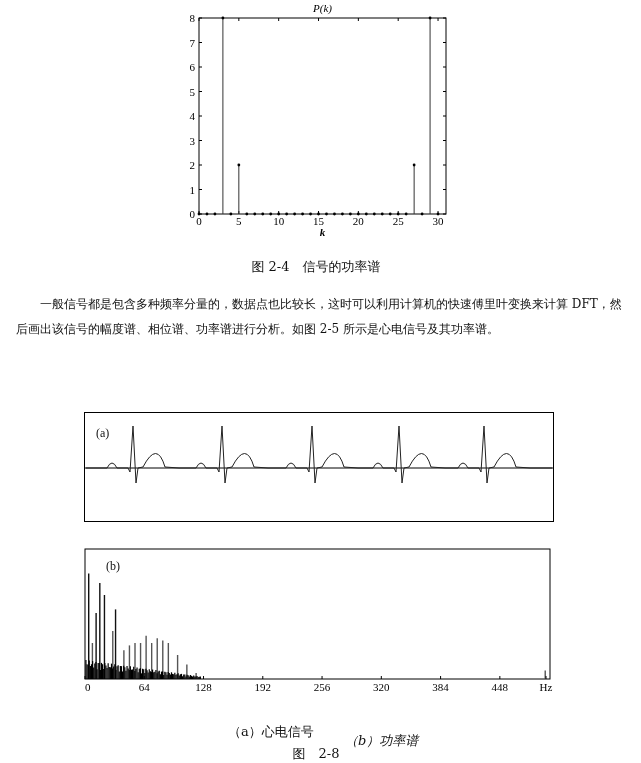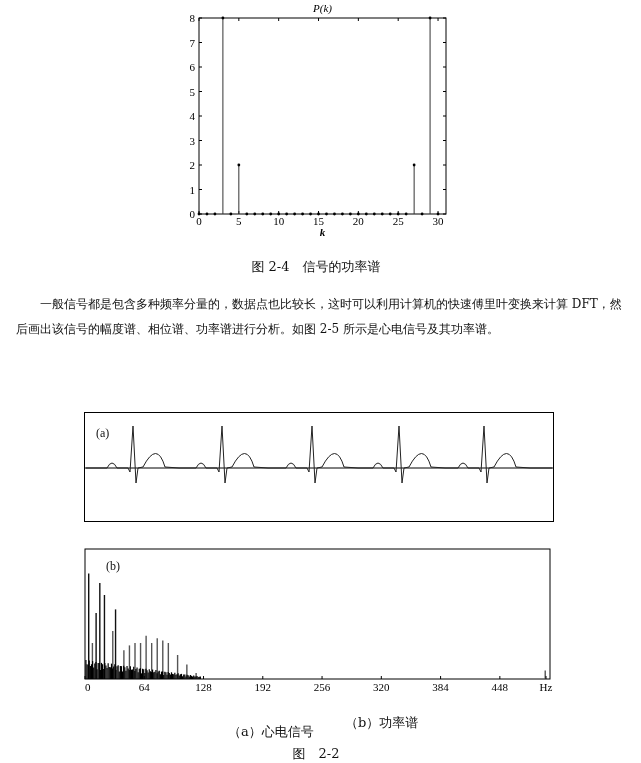--- a/index.html
+++ b/index.html
@@ -263,14 +263,14 @@
       <text x="360.584" y="144" font-size="11" text-anchor="middle">384</text>
       <line x1="419.848" y1="132" x2="419.848" y2="129" stroke="#000"></line>
       <text x="419.848" y="144" font-size="11" text-anchor="middle">448</text>
       <line x1="466" y1="132" x2="466" y2="129" stroke="#000"></line>
       <text x="466" y="144" font-size="11" text-anchor="middle">Hz</text>
     </svg>
   <div class="abs" style="left:26px;top:12px;font-size:12px;font-family:'Liberation Serif',serif;">(b)</div>
 </div>
 
 <div class="abs sub-caption" style="left:228px;top:723px;">（a）心电信号</div>
-<div class="abs sub-caption" style="left:345px;top:714px;">（b）功率谱</div>
-<div class="abs caption" style="top:745px;">图　2-2</div>
+<div class="abs sub-caption" style="left:345px;top:732px;font-style:italic;">（b）功率谱</div>
+<div class="abs caption" style="top:745px;">图　2-8</div>
 
 </body></html>

